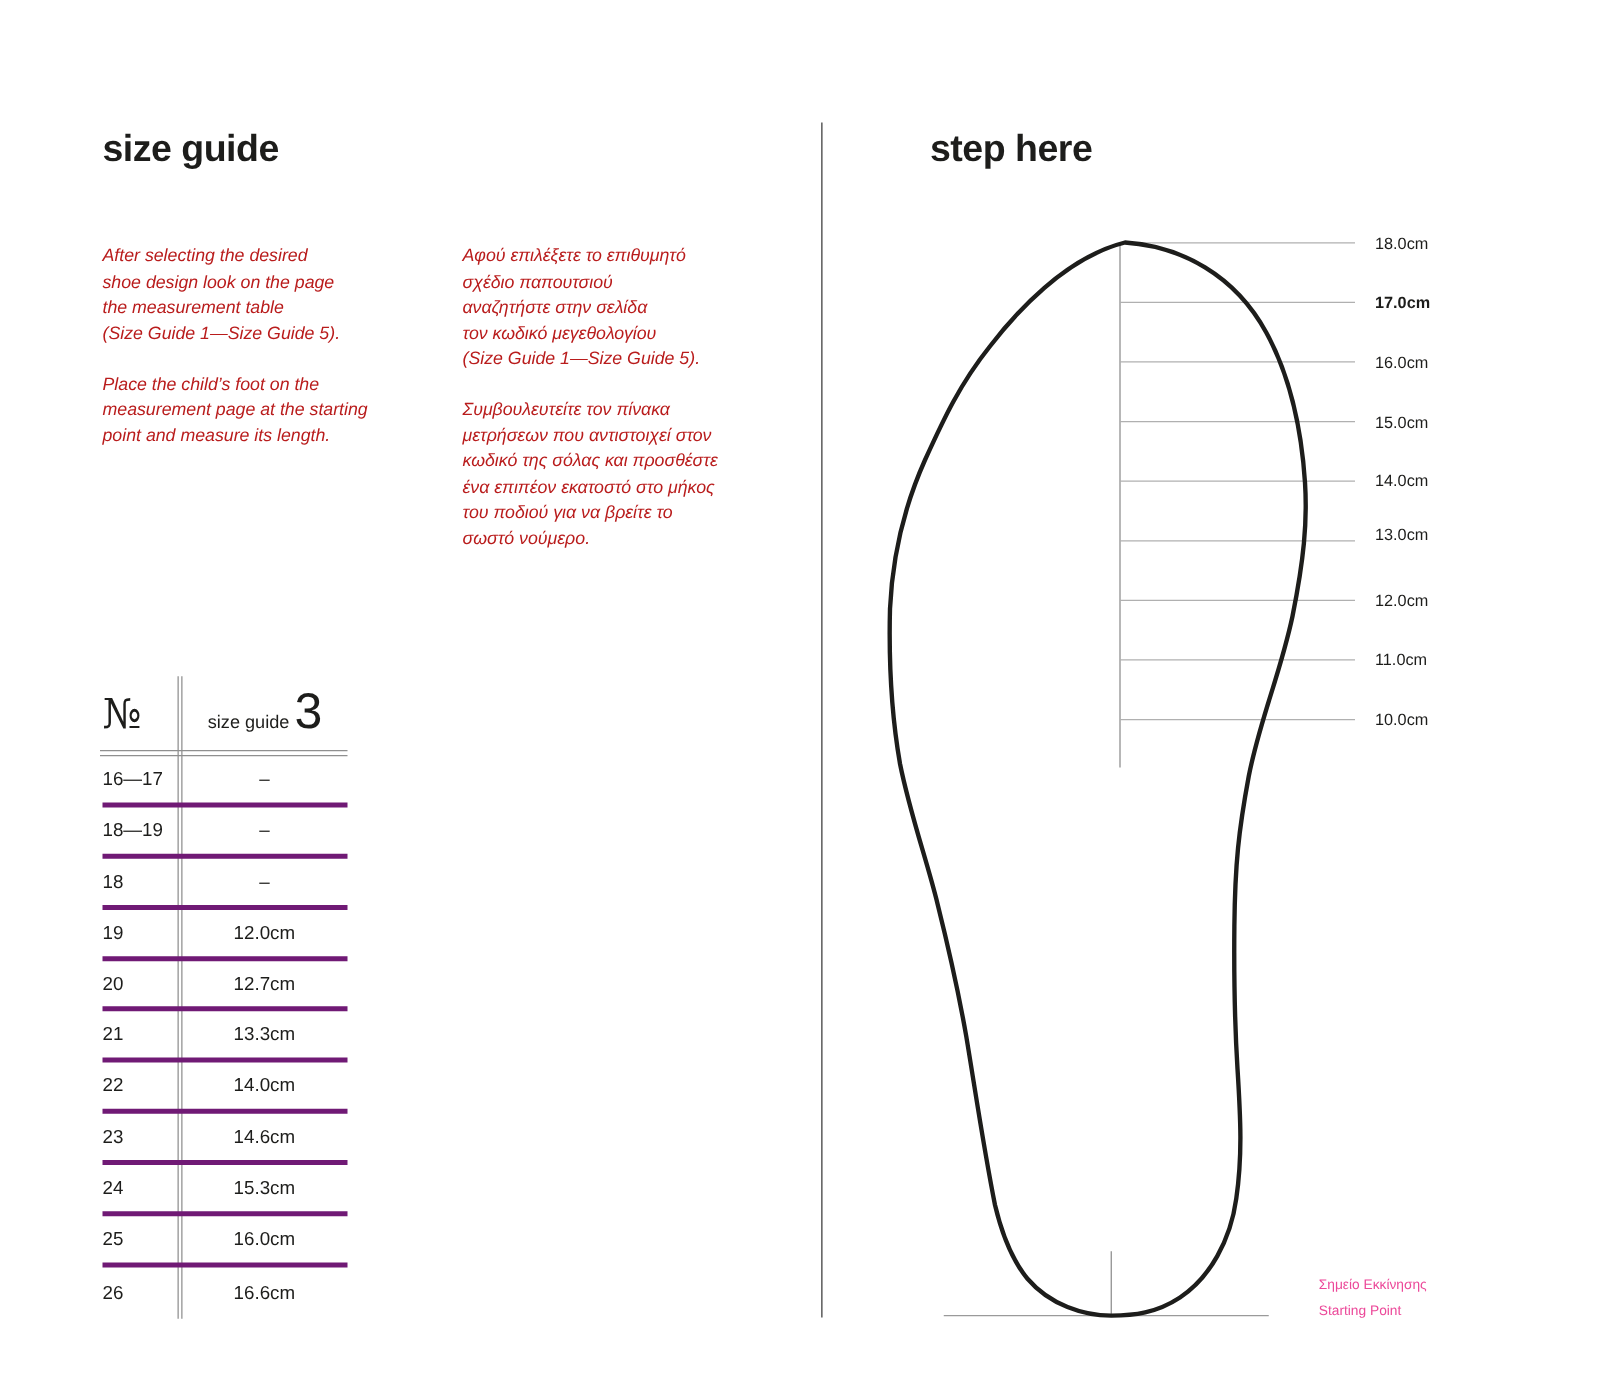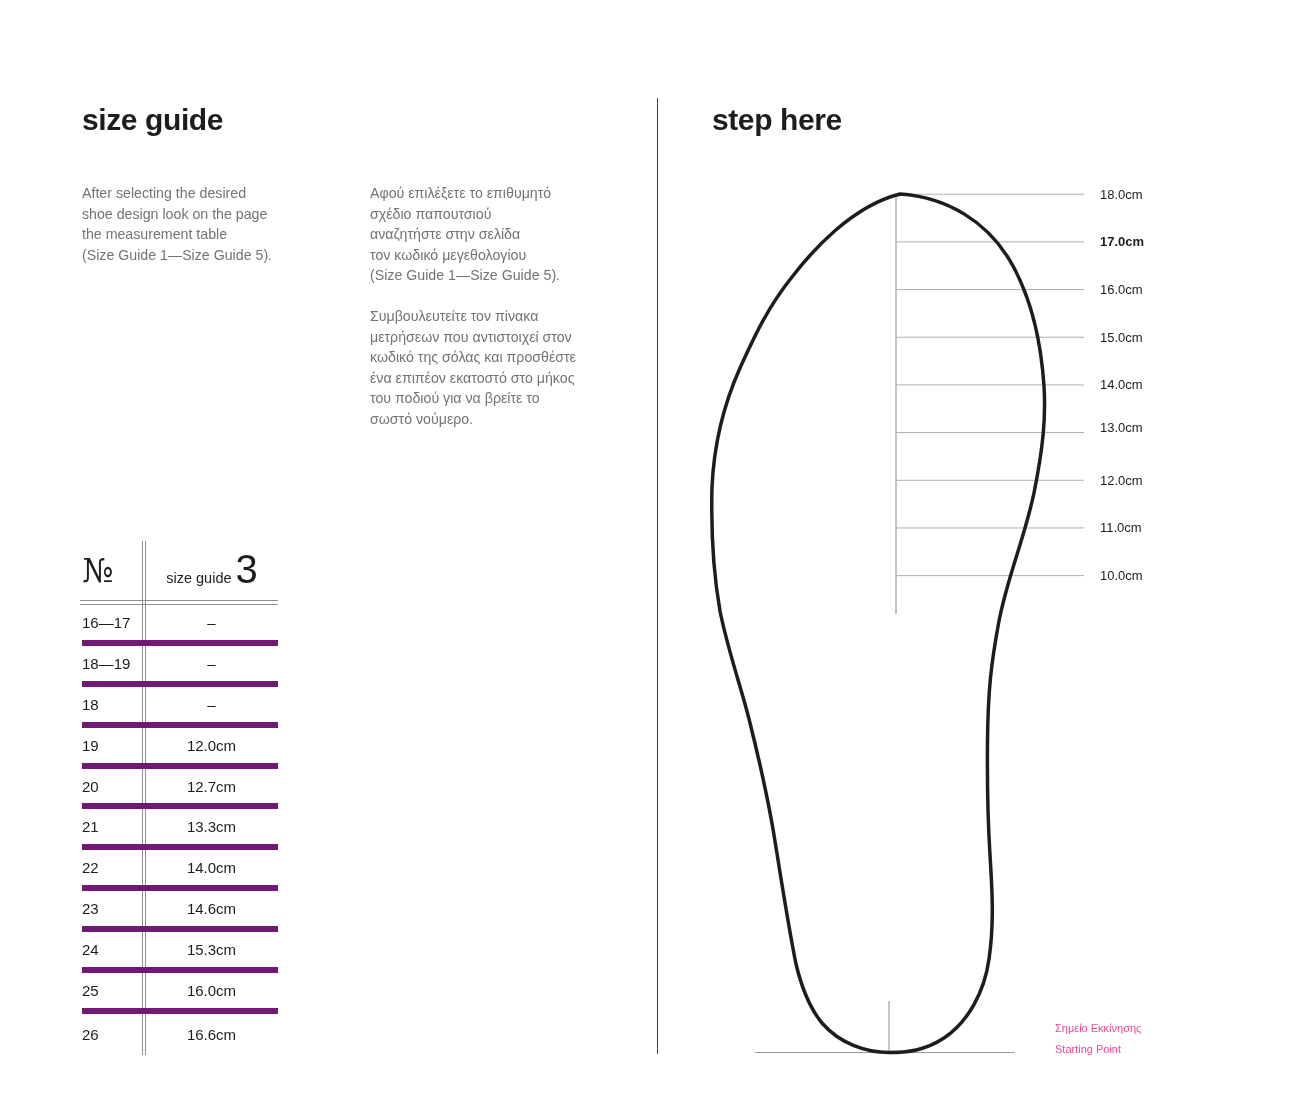--- a/index.html
+++ b/index.html
@@ -14,30 +14,31 @@
   
   .panel-title {
     position: absolute;
     margin: 0;
     font-size: 30px;
     font-weight: 700;
     letter-spacing: -0.4px;
     color: #1d1d1b;
   }
   #left-title  { left: 82px;  top: 80px; }
-  #right-title { left: 712px; top: 80px; }
+  #right-title { left: 744px; top: 80px; }
 
   
   .text-col {
     position: absolute;
-    top: 160px;
+    top: 172px;
     width: 290px;
     font-size: 14.2px;
     line-height: 20.5px;
-    color: #737373;
+    color: #b91c1c;
+    font-style: italic;
   }
   #col-en { left: 82px; }
   #col-el { left: 370px; }
   .text-col p { margin: 0 0 20.5px 0; white-space: pre-line; }
 
   
   .size-table {
     position: absolute;
     left: 82px; top: 517px;
     width: 196px; height: 516px;
@@ -68,21 +69,21 @@
     position: absolute; left: -2px; right: 0; top: 60px;
     height: 5px;
     border-top: 1px solid #8f8f8f;
     border-bottom: 1px solid #8f8f8f;
     box-sizing: border-box;
   }
   .tbl-rows { position: absolute; left: 0; right: 0; top: 65px; }
   .tbl-row {
     display: flex; align-items: center;
     height: 40.9px;
-    border-bottom: 6px solid #701a75;
+    border-bottom: 4px solid #701a75;
     font-size: 15px; color: #1d1d1b;
     box-sizing: border-box;
   }
   .tbl-row:last-child { border-bottom: none; }
   .cell-no   { width: 63px; }
   .cell-size { flex: 1; text-align: center; }
 
   
   .divider {
     position: absolute;
@@ -113,20 +114,23 @@
 
 <div class="page">
 
   <h1 class="panel-title" id="left-title">size guide</h1>
 
   <div class="text-col" id="col-en">
     <p>After selecting the desired
 shoe design look on the page
 the measurement table
 (Size Guide 1—Size Guide 5).</p>
+    <p>Place the child’s foot on the
+measurement page at the starting
+point and measure its length.</p>
   </div>
 
   <div class="text-col" id="col-el">
     <p>Αφού επιλέξετε το επιθυμητό
 σχέδιο παπουτσιού
 αναζητήστε στην σελίδα
 τον κωδικό μεγεθολογίου
 (Size Guide 1—Size Guide 5).</p>
     <p>Συμβουλευτείτε τον πίνακα
 μετρήσεων που αντιστοιχεί στον

